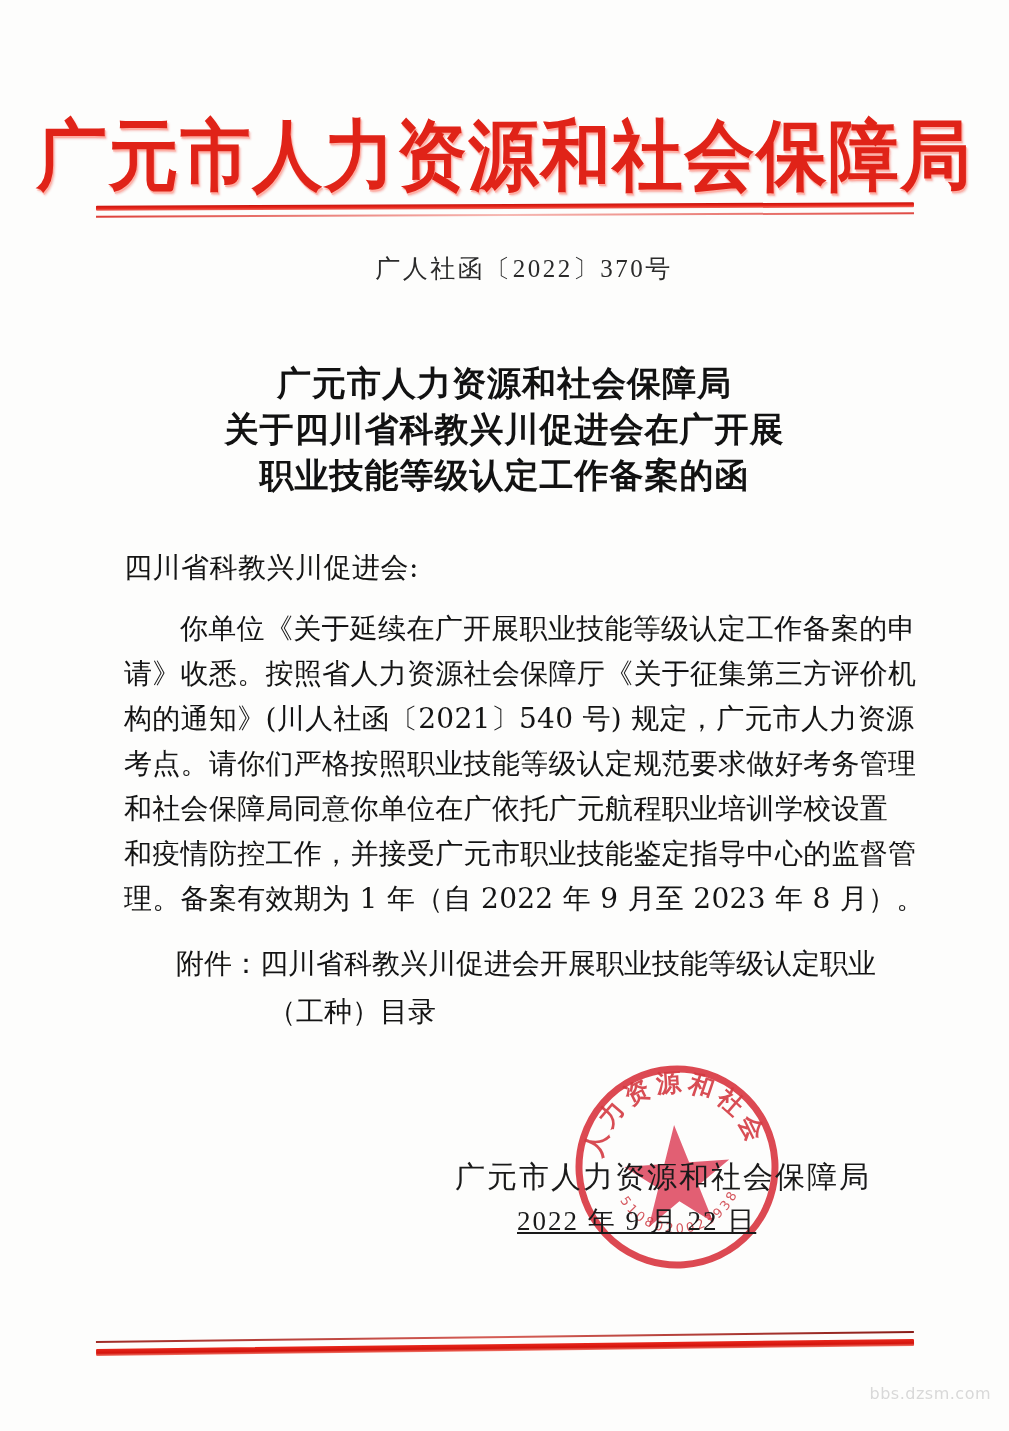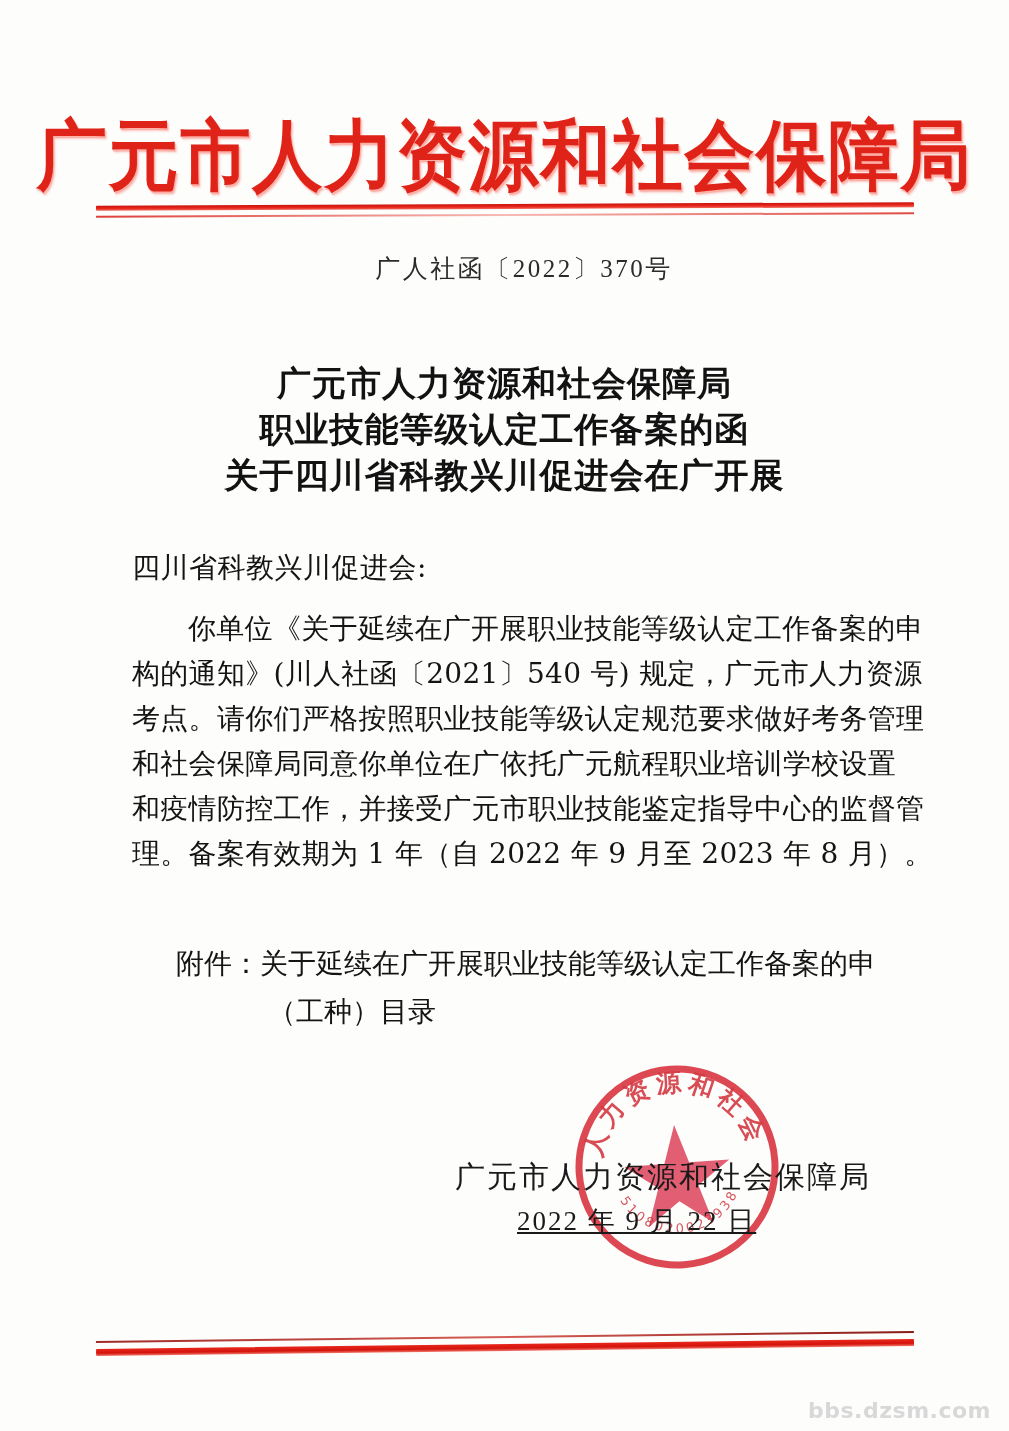--- a/index.html
+++ b/index.html
@@ -87,21 +87,21 @@
     line-height: 46px;
     color: #121212;
     letter-spacing: 1px;
     white-space: nowrap;
   }
 
   
   .body-block {
     position: absolute;
     top: 545px;
-    left: 132px;
+    left: 124px;
     width: 780px;
   }
   .salutation {
     font-family: "DejaVu Serif", "Liberation Serif", serif;
     font-size: 28px;
     line-height: 45px;
     color: #141414;
     letter-spacing: 0.5px;
   }
   .body-line {
@@ -188,24 +188,24 @@
   .f-thick {
     height: 7px;
     background: linear-gradient(to bottom, #e8271c 0%, #d4140c 60%, #f0776a 100%);
     border-radius: 1px;
   }
 
   
   .watermark {
     position: absolute;
     right: 18px;
-    bottom: 8px;
+    bottom: 28px;
     font-family: "DejaVu Sans", "Liberation Sans", sans-serif;
-    font-size: 22px;
-    font-weight: bold;
+    font-size: 16px;
+    font-weight: normal;
     color: #d8d8d8;
     letter-spacing: 0.5px;
   }
 </style>
 </head>
 <body>
 
 <div class="page">
 
   <div class="masthead">
@@ -216,36 +216,37 @@
     <div class="rule-gap"></div>
     <div class="rule-thin"></div>
   </div>
 
   <div class="doc-number">
     <span class="dn-inner">广人社函〔2022〕370号</span>
   </div>
 
   <div class="doc-title">
     <div class="doc-title-line">广元市人力资源和社会保障局</div>
+    <div class="doc-title-line">关于四川省科教兴川促进会在广开展</div>
     <div class="doc-title-line">职业技能等级认定工作备案的函</div>
-    <div class="doc-title-line">关于四川省科教兴川促进会在广开展</div>
   </div>
 
   <div class="body-block">
     <div class="salutation">四川省科教兴川促进会:</div>
     <div class="body-line indent">你单位《关于延续在广开展职业技能等级认定工作备案的申</div>
+    <div class="body-line">请》收悉。按照省人力资源社会保障厅《关于征集第三方评价机</div>
     <div class="body-line">构的通知》(川人社函〔2021〕540 号) 规定，广元市人力资源</div>
     <div class="body-line">考点。请你们严格按照职业技能等级认定规范要求做好考务管理</div>
     <div class="body-line">和社会保障局同意你单位在广依托广元航程职业培训学校设置</div>
     <div class="body-line">和疫情防控工作，并接受广元市职业技能鉴定指导中心的监督管</div>
     <div class="body-line">理。备案有效期为 1 年（自 2022 年 9 月至 2023 年 8 月）。</div>
   </div>
 
   <div class="attachment-block">
-    <div class="attach-line first">附件：关于延续在广开展职业技能等级认定工作备案的申</div>
+    <div class="attach-line first">附件：四川省科教兴川促进会开展职业技能等级认定职业</div>
     <div class="attach-line second">（工种）目录</div>
   </div>
 
   <div class="seal">
     <svg viewBox="0 0 208 208" xmlns="http://www.w3.org/2000/svg">
       <defs>
         <path id="arcTop" d="M 28,104 A 76,76 0 0 1 180,104" fill="none"></path>
         <path id="arcBottom" d="M 38,104 A 66,66 0 0 0 170,104" fill="none"></path>
       </defs>
       <circle cx="104" cy="104" r="98" fill="none" stroke="#d5202a" stroke-width="7" opacity="0.92"></circle>

